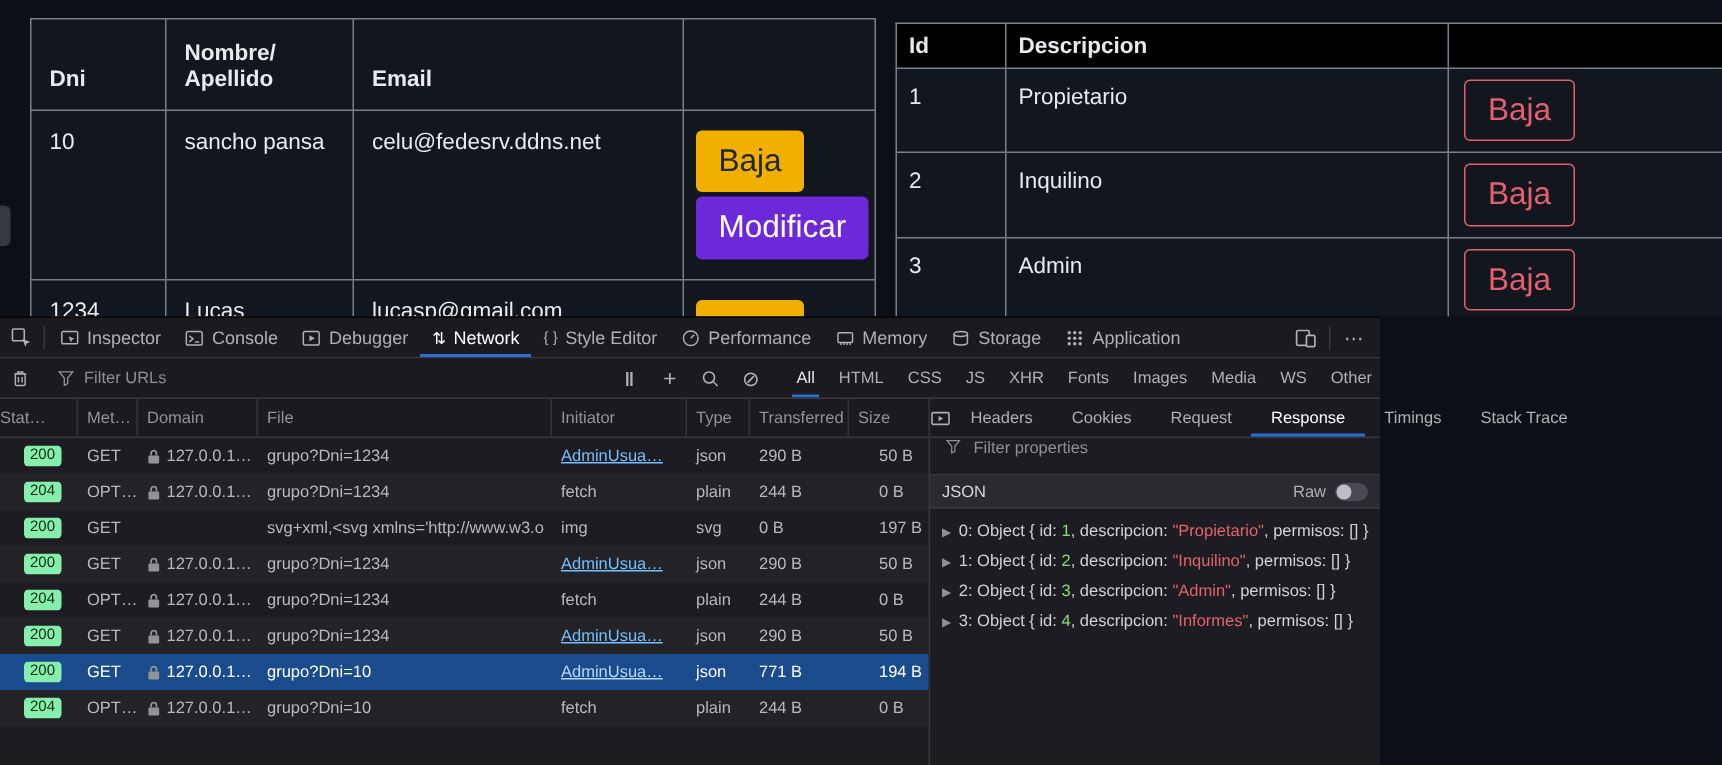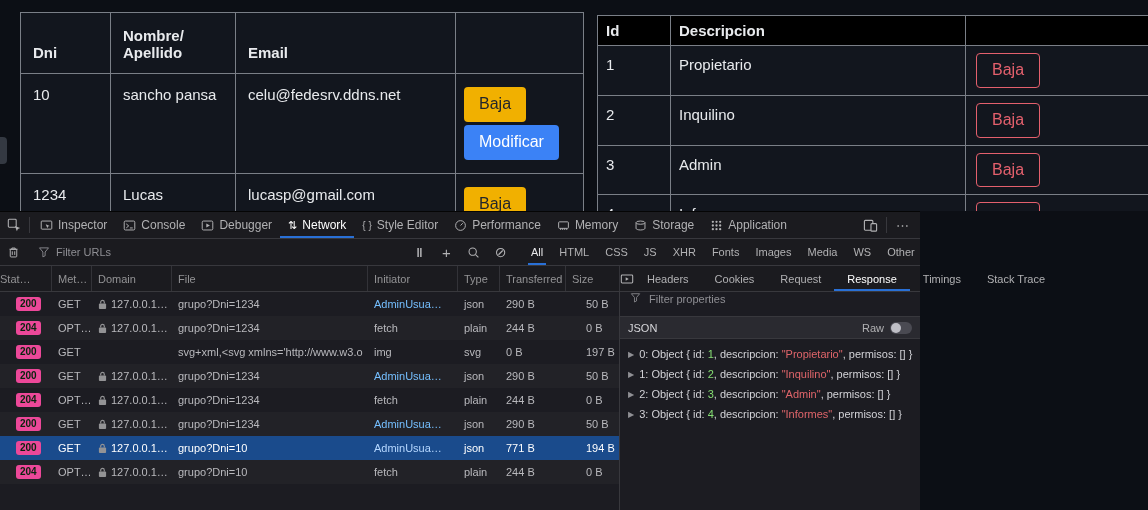--- a/index.html
+++ b/index.html
@@ -21,24 +21,24 @@
   .users-table { left:20px; top:12px; width:563px; }
   .users-table col.c1{width:90px} .users-table col.c2{width:125px}
   .users-table col.c3{width:220px} .users-table col.c4{width:128px}
   .users-table th { vertical-align:bottom; padding:8px 12px 12px; height:61px; }
   .users-table td { vertical-align:top; padding:12px 12px; }
   .users-table tr.r1 td { height:92px; }
   .users-table tr.r2 td { height:120px; }
   .users-table td.actions { padding:13px 8px; }
   .btn-stack { display:flex; flex-direction:column; gap:3px; align-items:flex-start; }
 
-  .btn { font-family:inherit; font-size:16px; padding:7px 15px; border-radius:4px;
+  .btn { font-family:inherit; font-size:21px; padding:7px 15px; border-radius:4px;
          border:none; cursor:pointer; line-height:1.3; }
   .btn-warning { background:#f1b000; color:#22262b; }
-  .btn-secondary { background:#3b82f6; color:#ffffff; }
+  .btn-secondary { background:#6d28d9; color:#ffffff; }
   .btn-outline-danger { background:transparent; border:1px solid #e4606d;
                         color:#e4606d; padding:6px 15px; }
 
   .groups-table { left:597px; top:15px; width:620px; }
   .groups-table col.c1{width:73px} .groups-table col.c2{width:295px}
   .groups-table col.c3{width:252px}
   .groups-table th { padding:4px 8px; height:30px; vertical-align:middle; background:#000000; }
   .groups-table td { padding:10px 8px; vertical-align:top; height:47px; }
   .groups-table td.actions { padding:7px 10px; }
 
@@ -91,25 +91,25 @@
                       white-space:nowrap; cursor:pointer; }
   .req-header > div.h-status { padding-left:0; }
   .req-body { flex:1; overflow:hidden; }
   .req-row { height:24px; align-items:center; cursor:pointer; color:#b9b9bd; }
   .req-row:nth-child(even) { background:#222227; }
   .req-row.selected { background:#1a4b8c; color:#ffffff; }
   .req-row > div { padding-left:6px; overflow:hidden; white-space:nowrap;
                    display:flex; align-items:center; gap:4px; }
   .req-row > div.c-status { padding-left:16px; }
   .req-row > div.c-size { padding-left:20px; }
-  .badge { background:#ec4899; color:#08240e; font-weight:bold; font-size:10px;
+  .badge { background:#86efac; color:#08240e; font-weight:normal; font-size:10px;
            line-height:1; padding:2px 4px; border-radius:3px; min-width:24px;
            text-align:center; display:inline-block; }
   .lock { display:flex; flex:0 0 auto; color:#939395; }
-  .link { color:#75bfff; }
+  .link { color:#75bfff; text-decoration:underline; }
   .selected .link { color:#b5d7ff; }
 
   .details-pane { flex:1; min-width:0; display:flex; flex-direction:column; background:#1c1c22; }
   .det-tabs { flex:0 0 26px; display:flex; align-items:stretch; background:#1b1b1f;
               border-bottom:1px solid #38383d; }
   .det-icon-btn { width:30px; display:flex; align-items:center; justify-content:center;
                   color:#b1b1b3; cursor:pointer; }
   .det-tab { display:flex; align-items:center; padding:0 13px; position:relative;
              cursor:pointer; white-space:nowrap; }
   .det-tab.active { color:#ffffff; }

